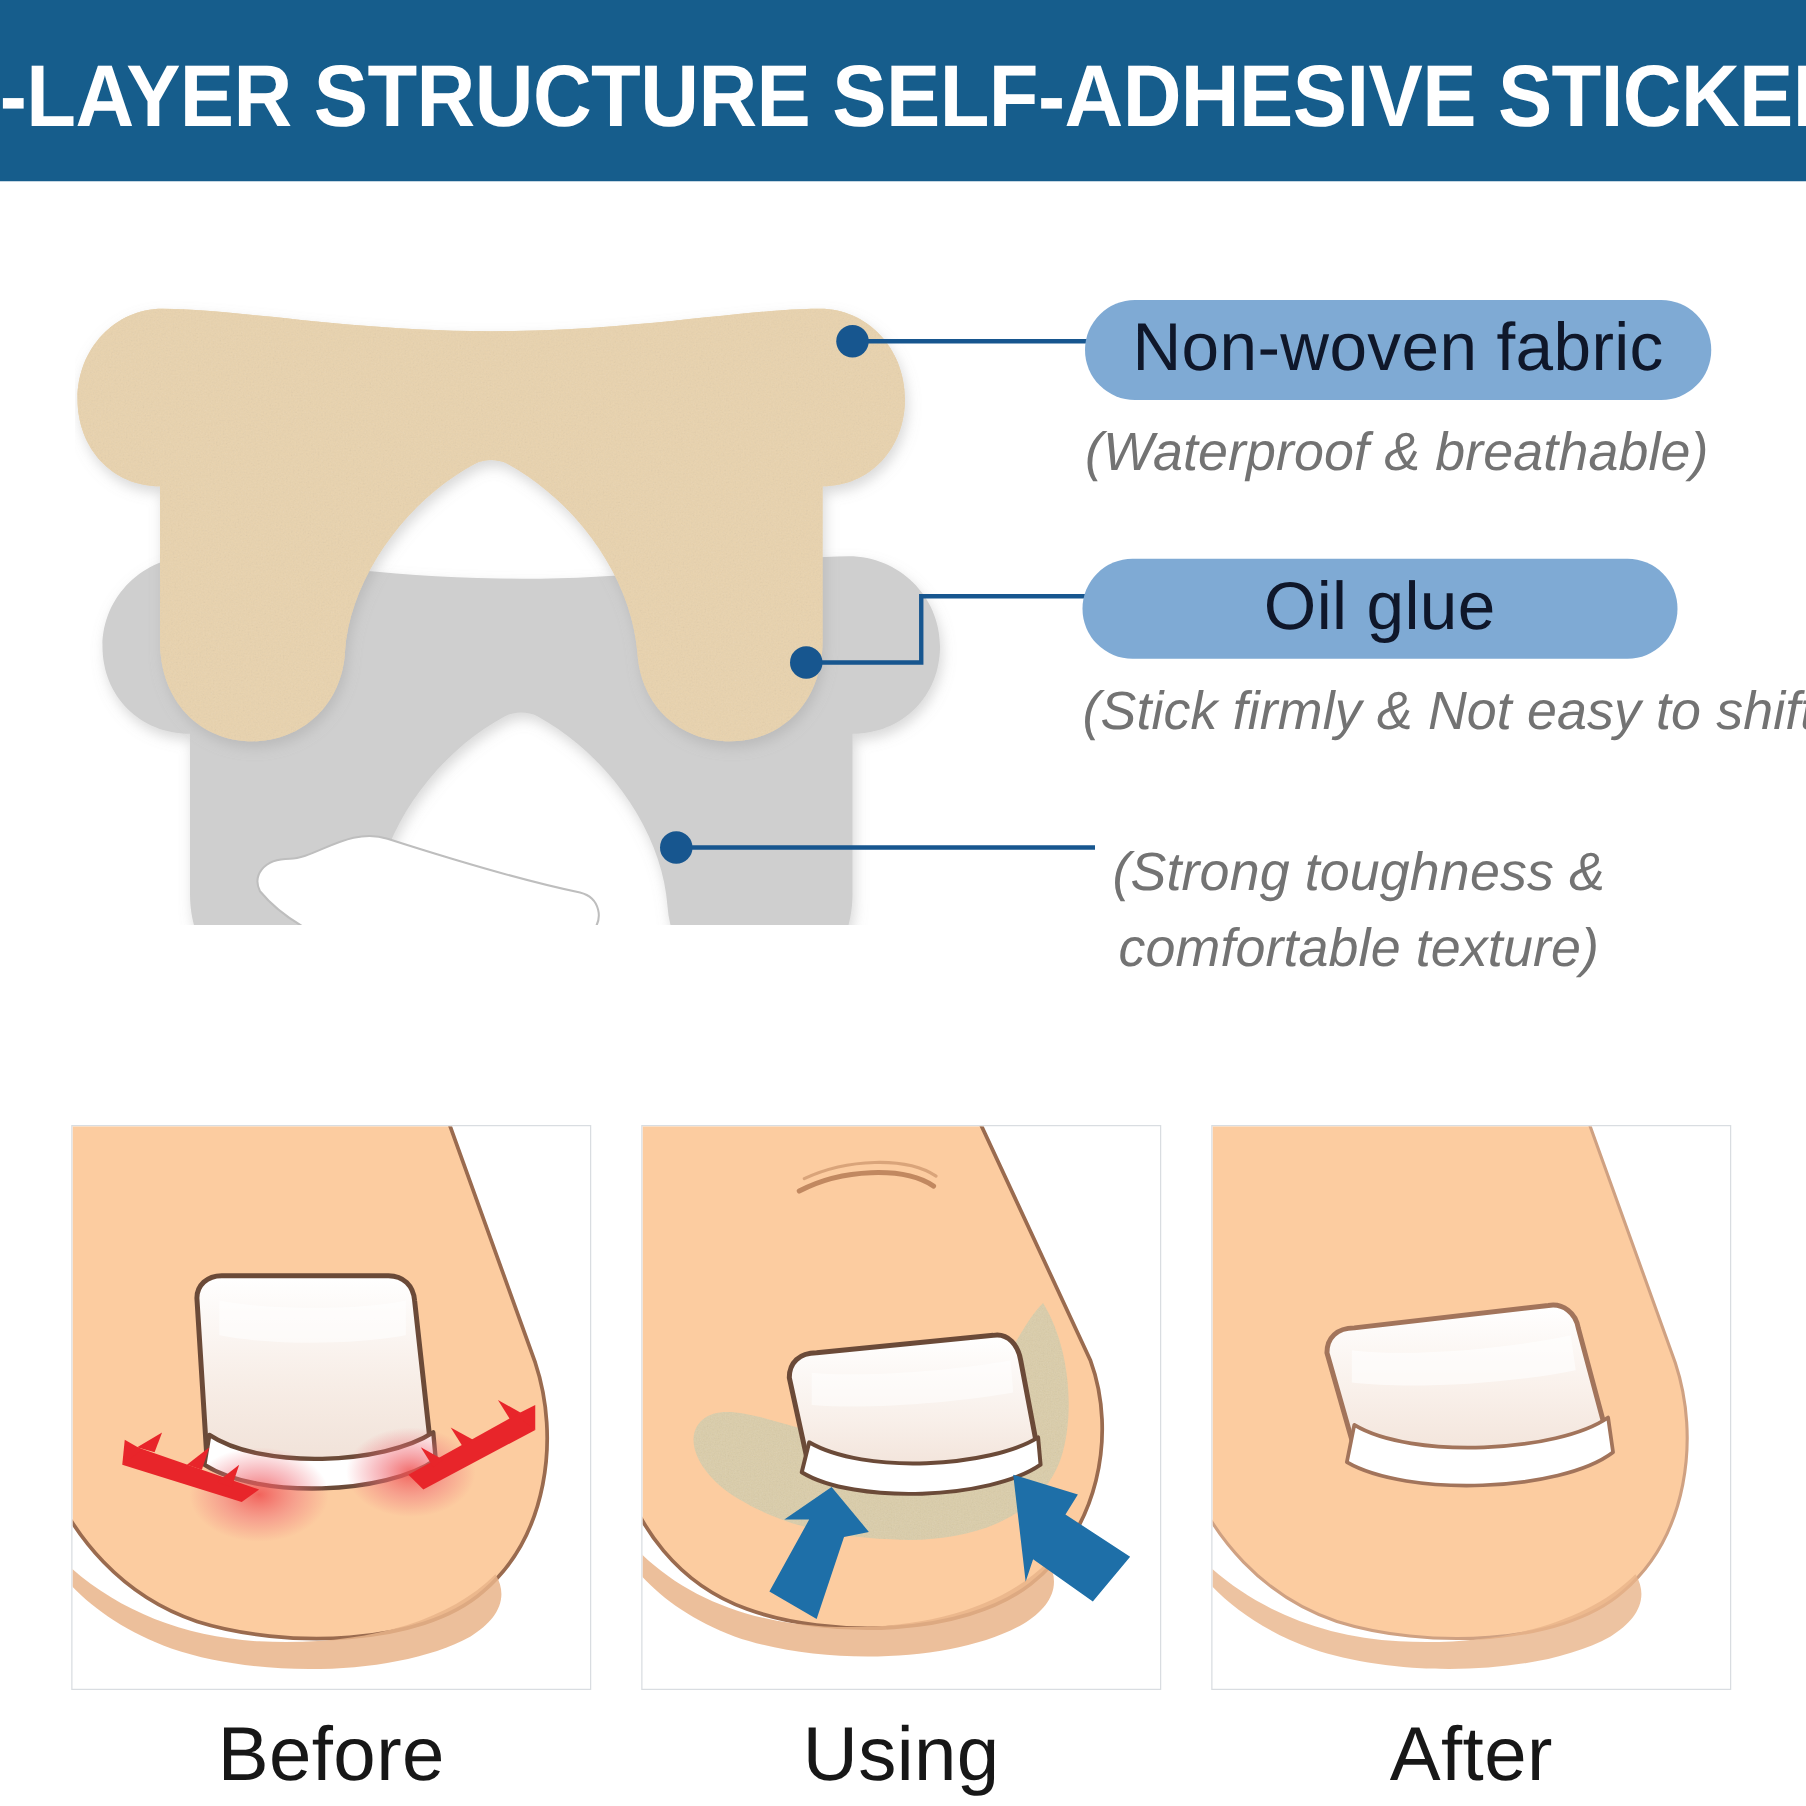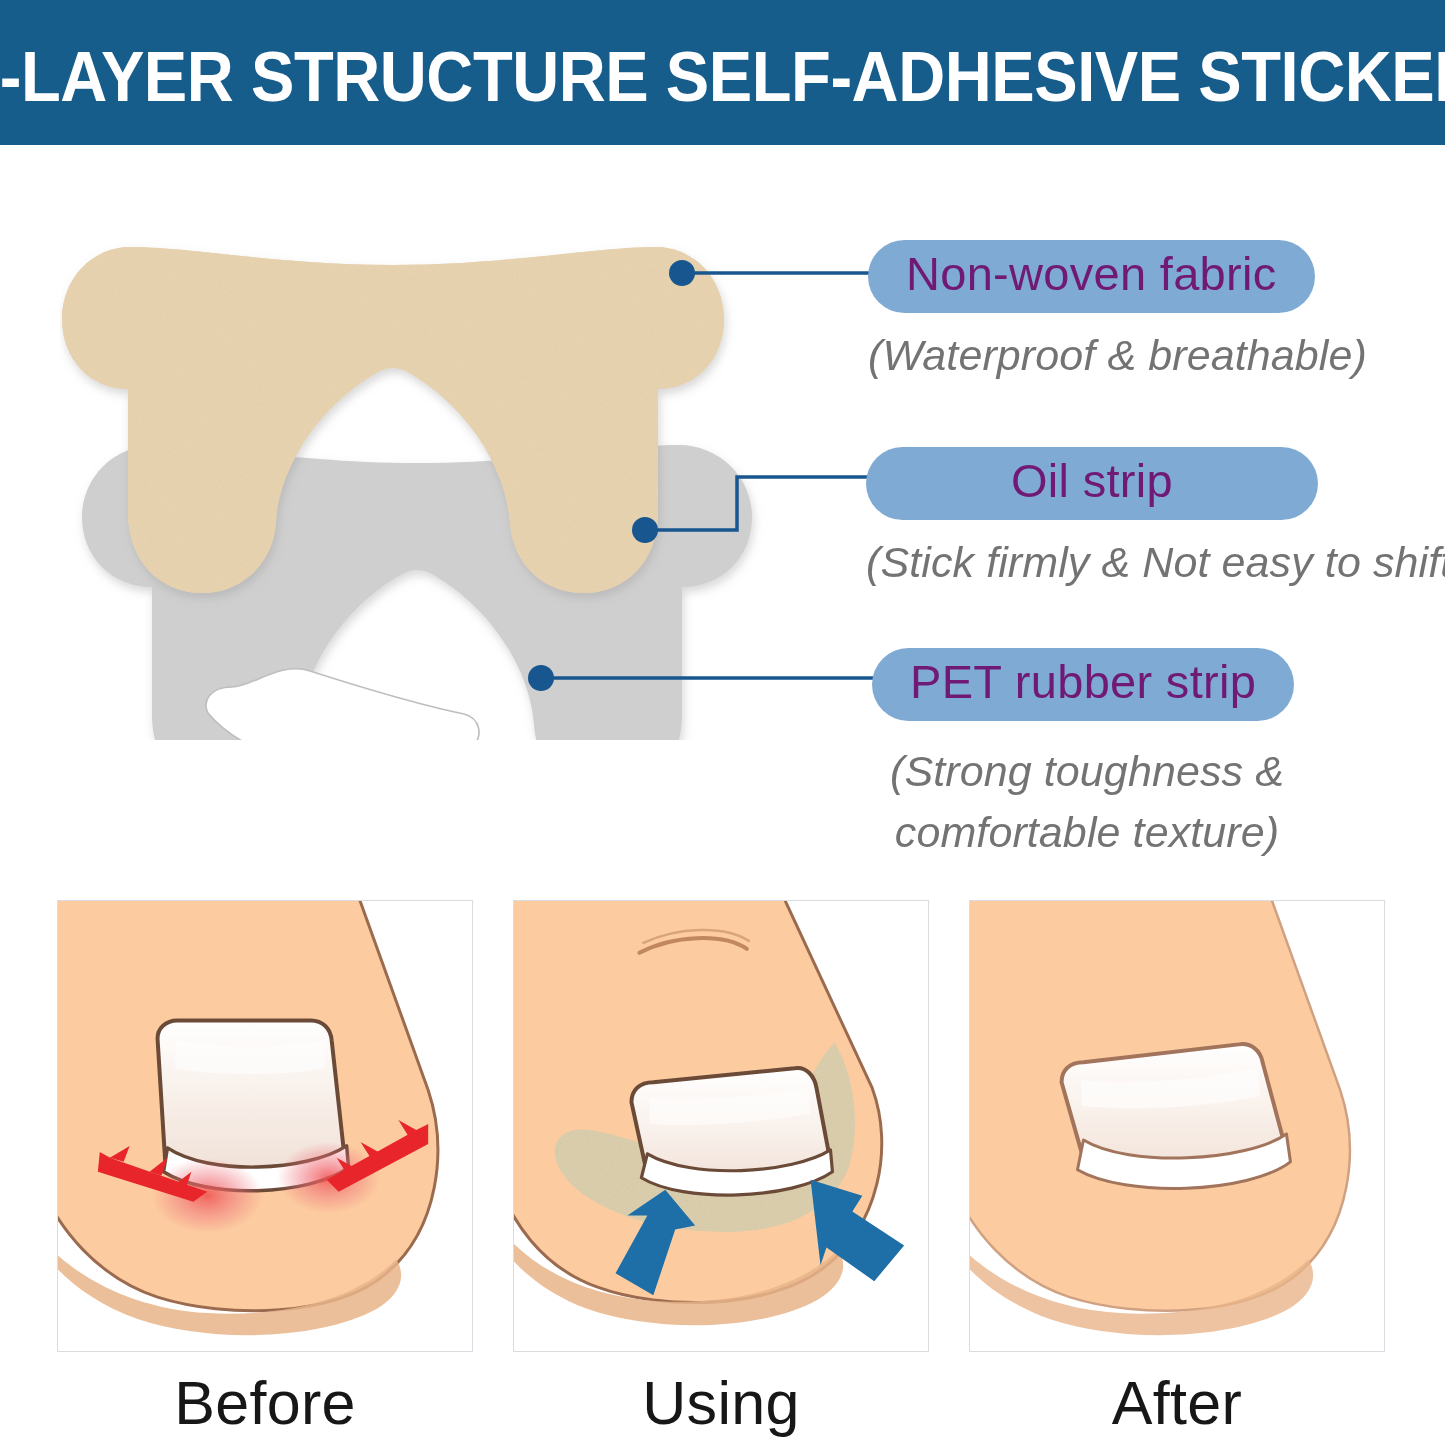--- a/index.html
+++ b/index.html
@@ -58,23 +58,23 @@
     width: 1445px; height: 720px;
     pointer-events: none;
   }
 
   
   .callout { position: absolute; }
 
   .pill {
     display: inline-block;
     background: #7FAAD4;
-    color: #701a75;
+    color: #0f172a;
     border-radius: 999px;
-    font-size: 47px;
+    font-size: 54px;
     font-weight: 400;
     padding: 9px 38px 13px 38px;
     white-space: nowrap;
     line-height: 1.08;
     letter-spacing: 0.3px;
   }
 
   .sub {
     color: #737373;
     font-size: 43px;
@@ -242,26 +242,25 @@
       <circle cx="541" cy="528" r="13" fill="#17568F"></circle>
     </g>
   </svg>
 
   <div class="callout callout-1">
     <div class="pill">Non-woven fabric</div>
     <div class="sub">(Waterproof &amp; breathable)</div>
   </div>
 
   <div class="callout callout-2">
-    <div class="pill">Oil strip</div>
+    <div class="pill">Oil glue</div>
     <div class="sub">(Stick firmly &amp; Not easy to shift)</div>
   </div>
 
   <div class="callout callout-3">
-    <div class="pill">PET rubber strip</div>
     <div class="sub wrap">(Strong toughness &amp; comfortable texture)</div>
   </div>
 
   <div class="panels">
 
     <div class="panel panel-1">
       <svg viewBox="0 0 416 452" xmlns="http://www.w3.org/2000/svg">
         <defs>
           <radialGradient id="redGlowL" cx="50%" cy="50%" r="50%">
             <stop offset="0%" stop-color="#F0504F" stop-opacity="0.85"></stop>

